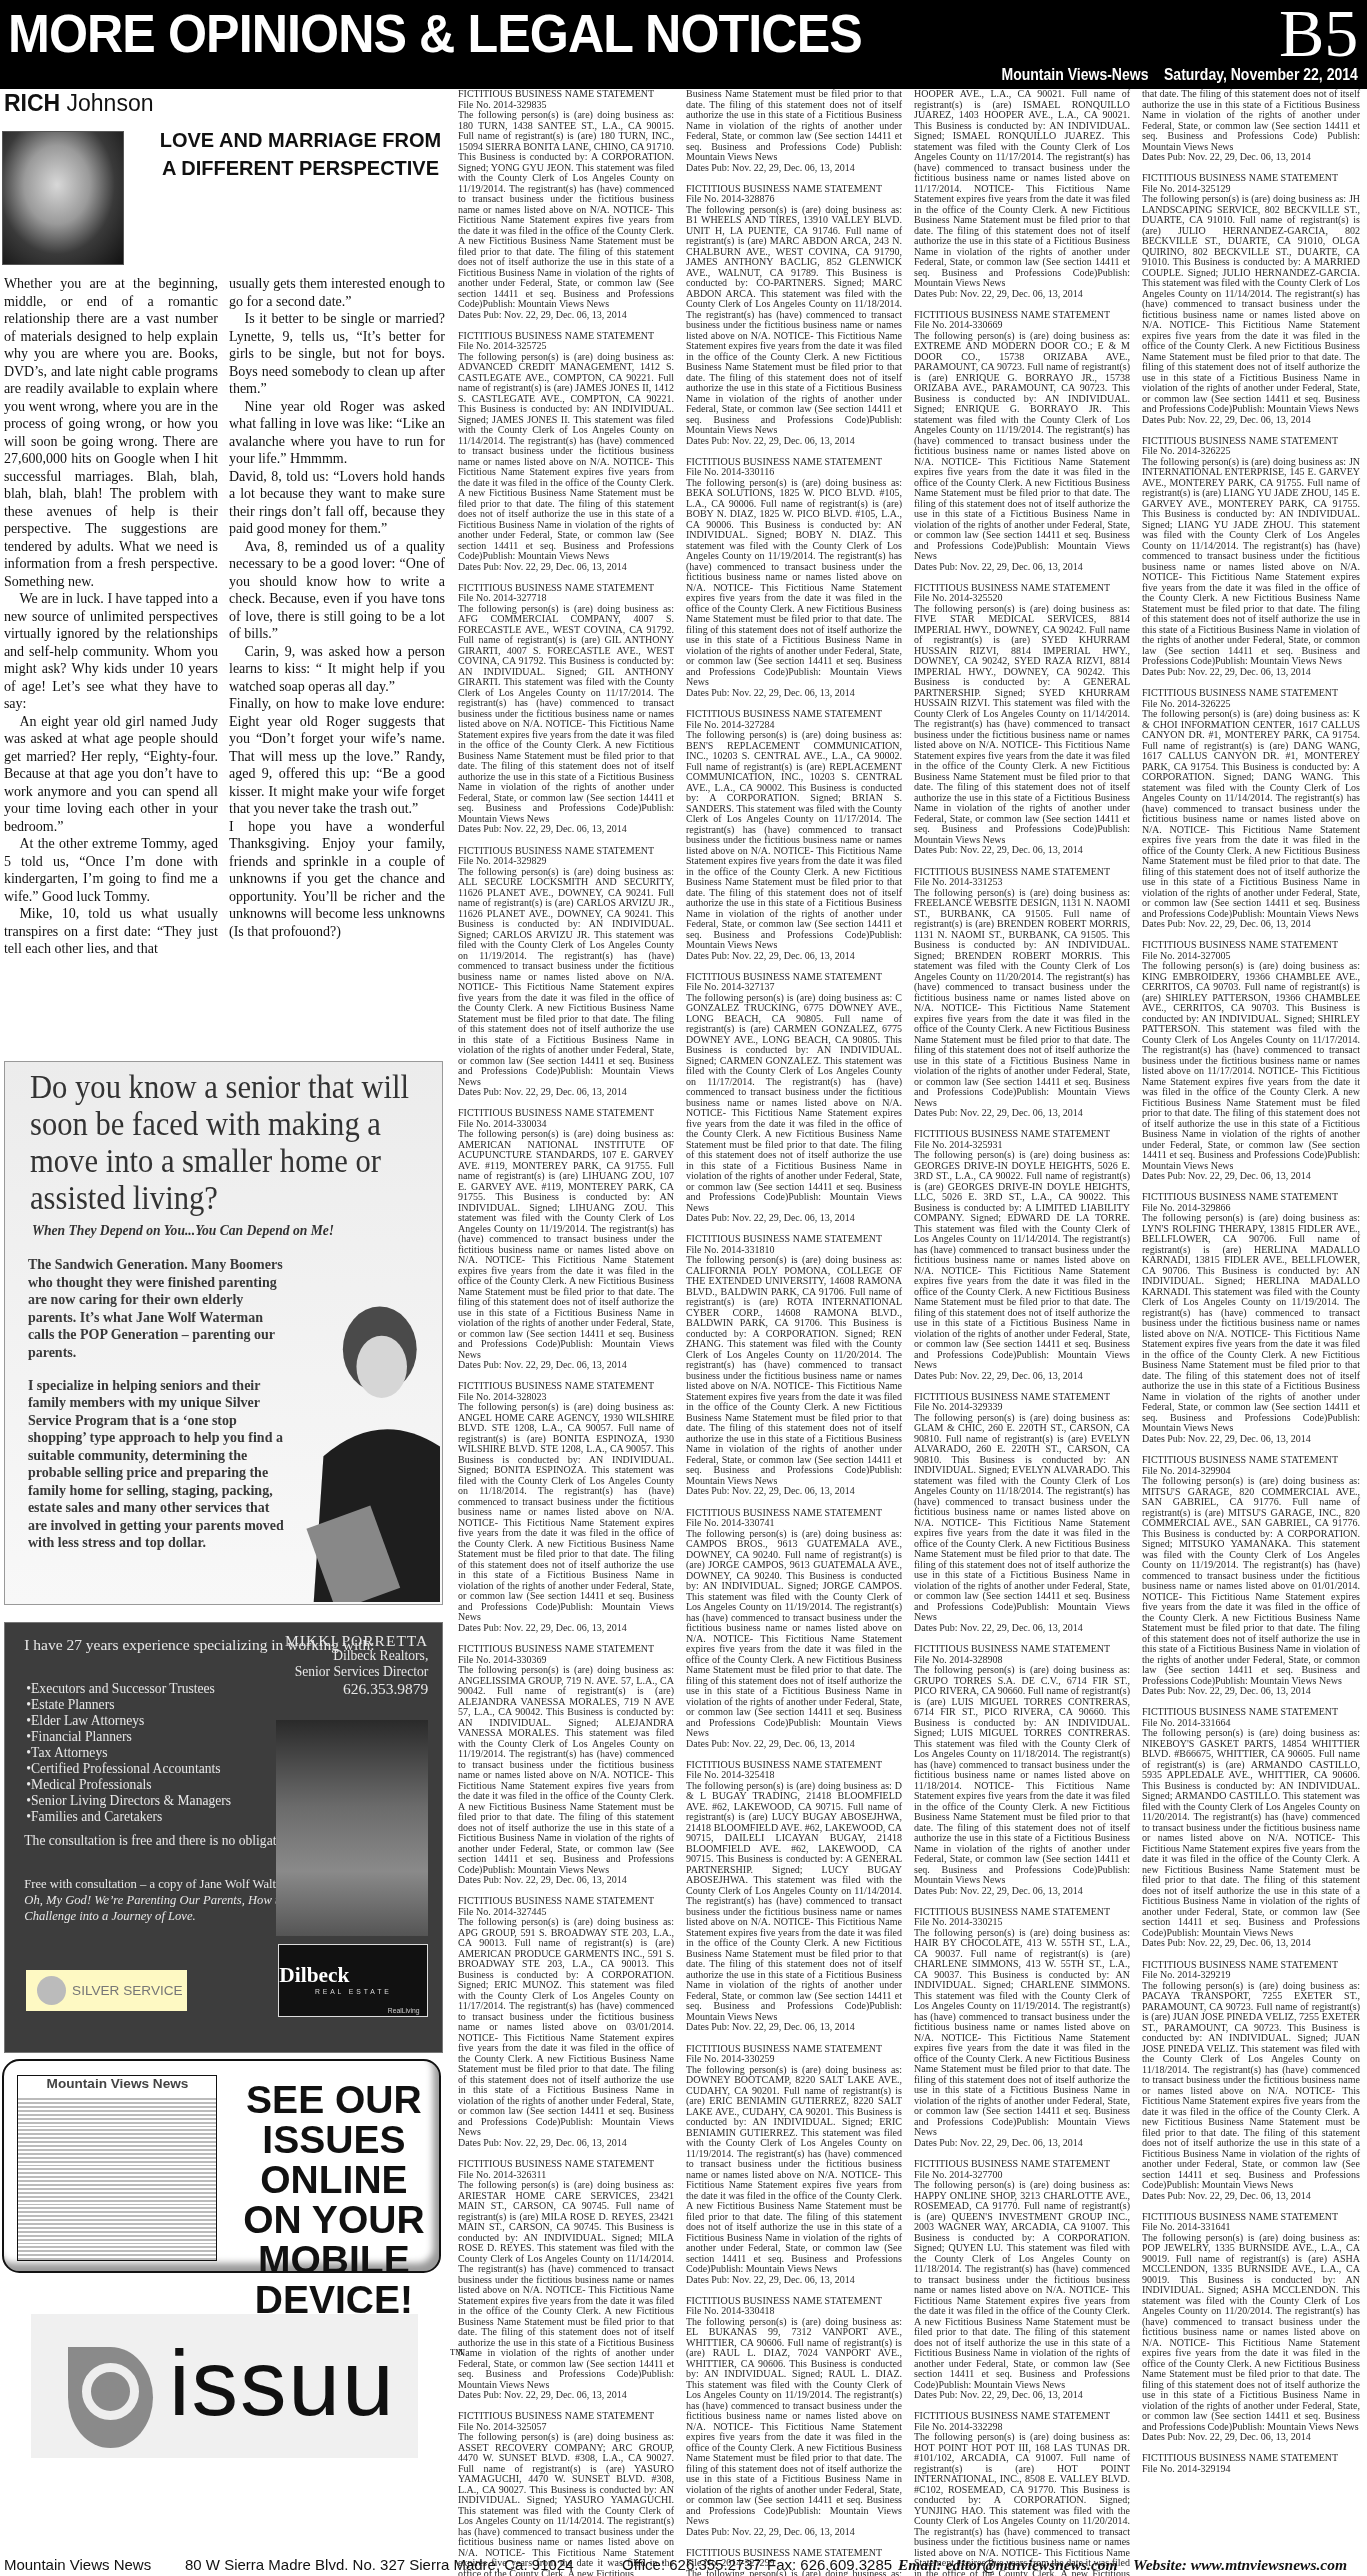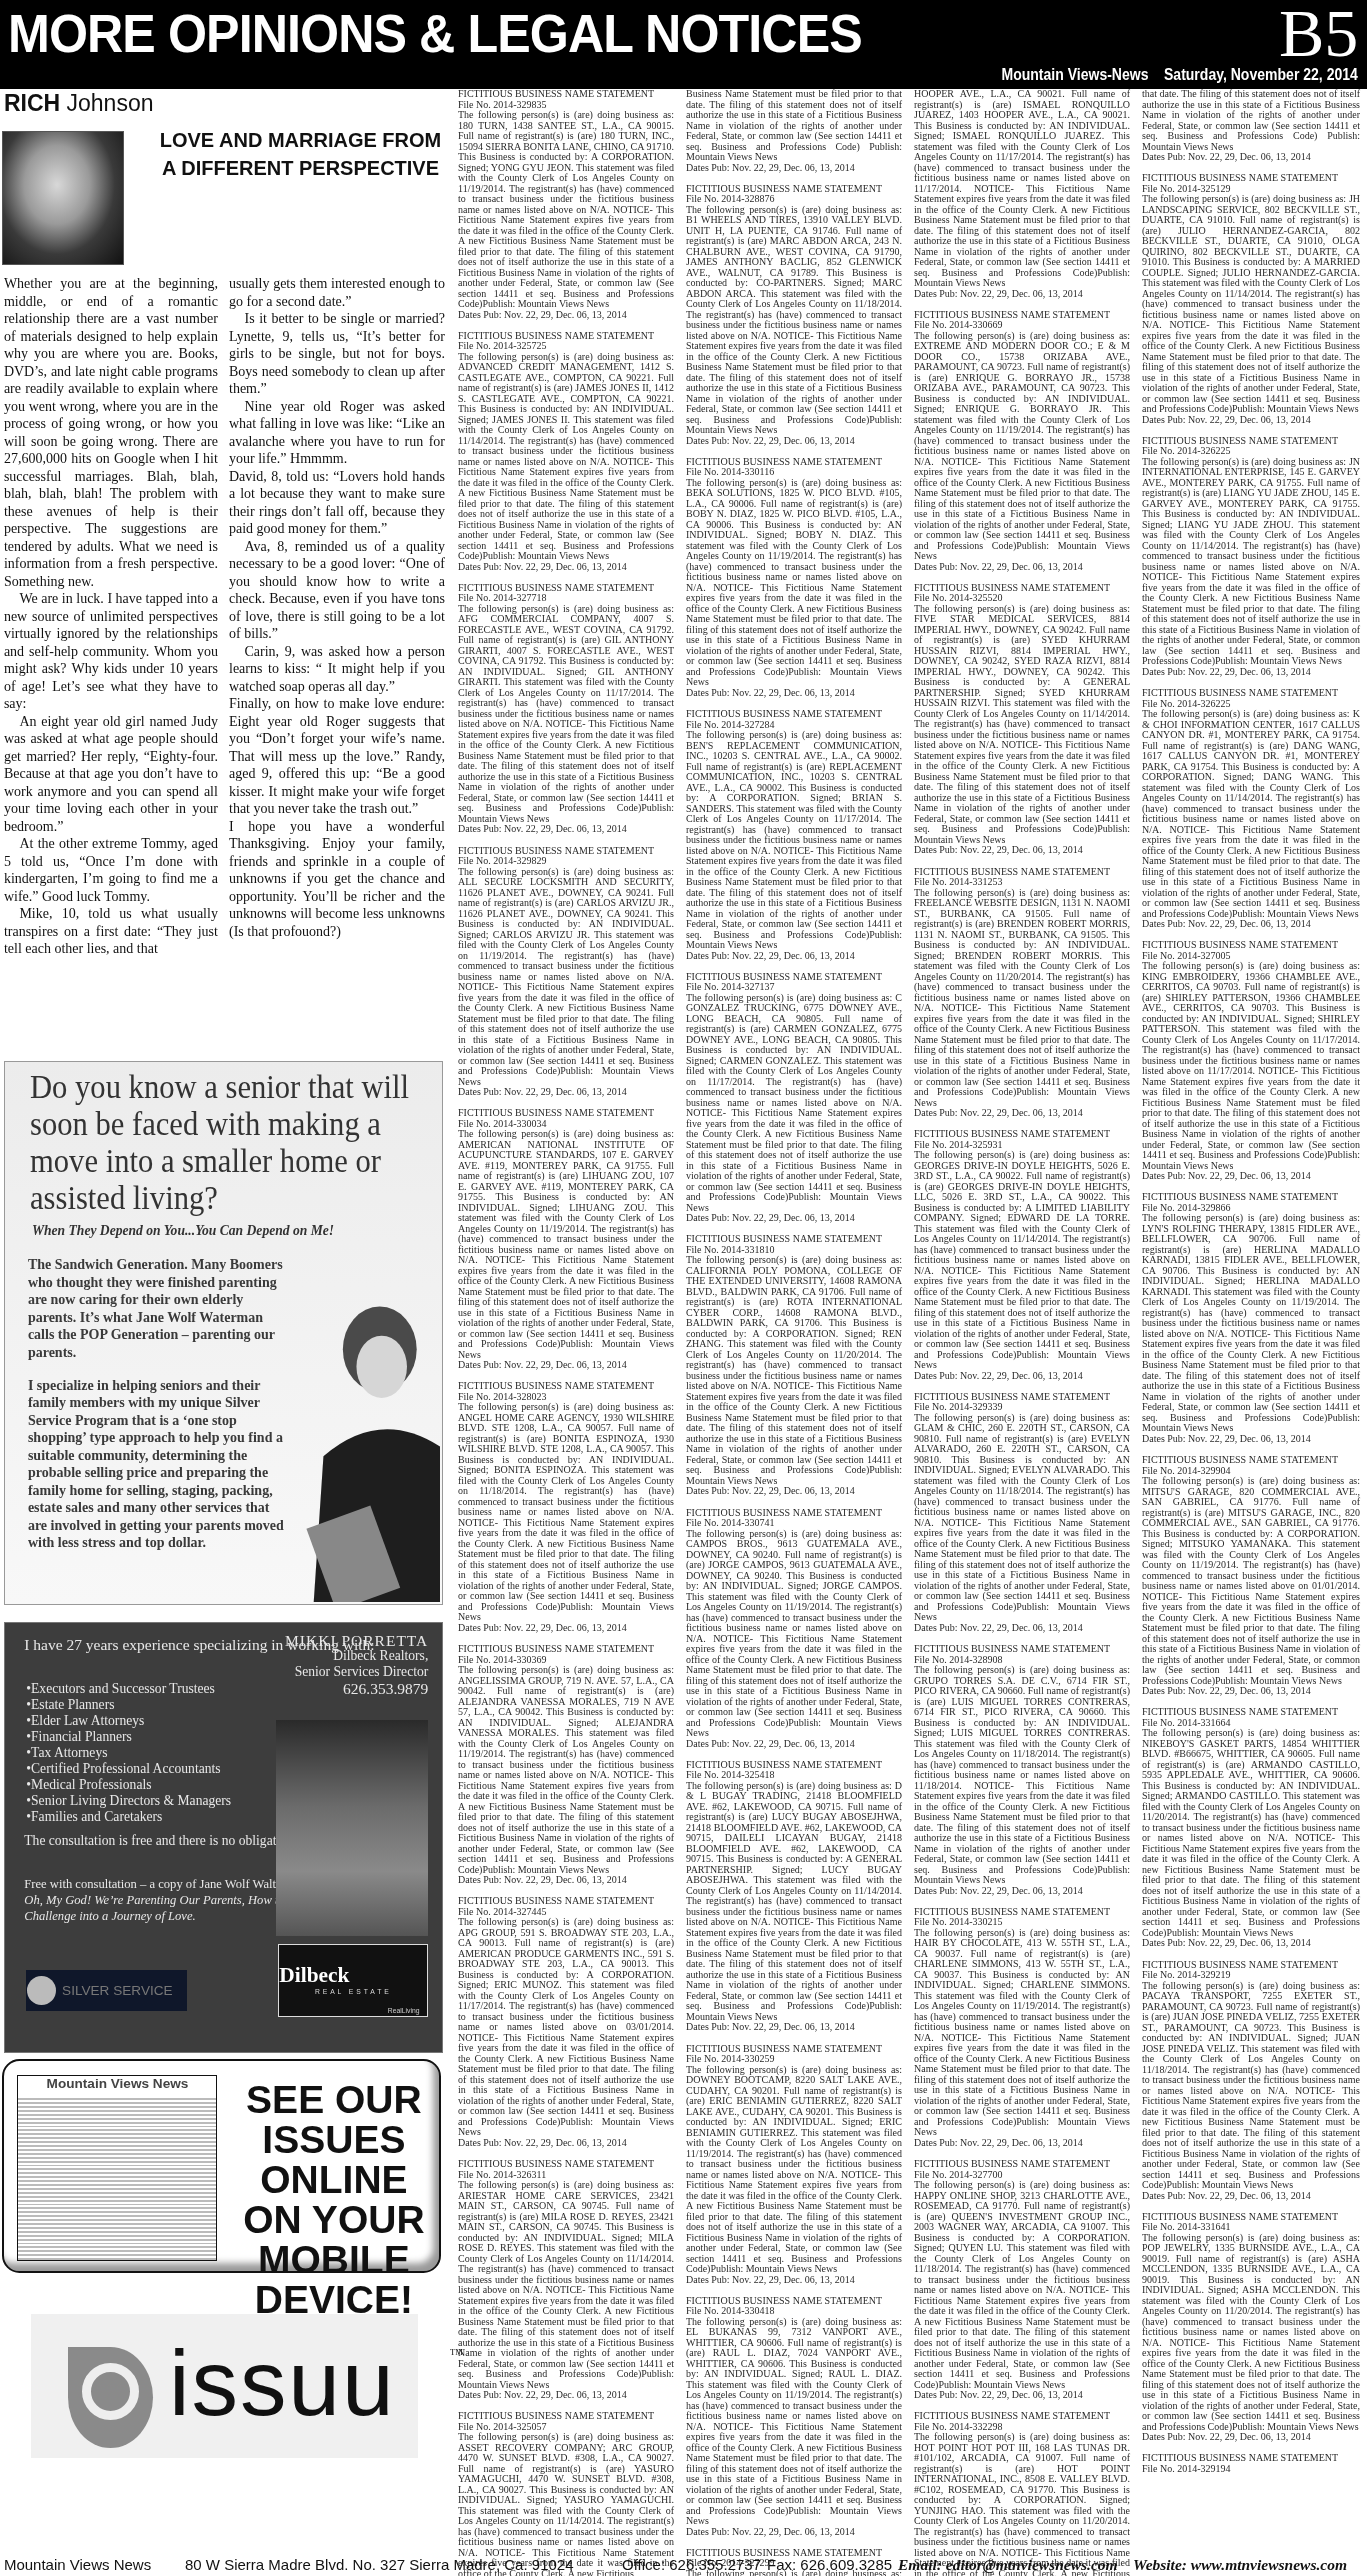--- a/index.html
+++ b/index.html
@@ -30,21 +30,21 @@
   .ad-dark .exp { position: absolute; left: 19.4px; top: 11.7px; font-size: 15.5px; line-height: 20.4px; }
   .ad-dark ul { position: absolute; left: 21.4px; top: 58px; list-style: none; font-size: 13.6px; line-height: 16px; }
   .ad-dark ul li::before { content: "\2022 "; }
   .ad-dark .cons { position: absolute; left: 19.4px; top: 209px; font-size: 13.6px; line-height: 17.5px; }
   .ad-dark .free { position: absolute; left: 19.4px; top: 253px; font-size: 12.6px; line-height: 16px; }
   .ad-dark .free i { display: block; }
   .ad-dark .agent { position: absolute; right: 13.6px; top: 9.7px; text-align: right; font-size: 13.6px; line-height: 15.5px; }
   .ad-dark .agent .nm { font-size: 15.5px; letter-spacing: 1px; }
   .ad-dark .agent .ph { font-size: 15.5px; margin-top: 1.9px; }
   .ad-dark .couple { position: absolute; right: 13.6px; top: 97px; width: 152px; height: 216px; background: linear-gradient(180deg, #2a2a2a 0%, #6b6b6b 40%, #8a8a8a 70%, #555 100%); }
-  .ad-dark .silver { position: absolute; left: 21.4px; top: 347px; width: 161px; height: 41px; background: #0f172a; color: #777; font-family: "Liberation Sans", sans-serif; font-size: 13.6px; display: flex; align-items: center; padding-left: 1px; gap: 5.8px; }
+  .ad-dark .silver { position: absolute; left: 21.4px; top: 347px; width: 161px; height: 41px; background: #fef9c3; color: #777; font-family: "Liberation Sans", sans-serif; font-size: 13.6px; display: flex; align-items: center; padding-left: 11px; gap: 5.8px; }
   .ad-dark .silver .emb { width: 29px; height: 29px; border-radius: 50%; background: #bbb; }
   .ad-dark .dilbeck { position: absolute; right: 13.6px; top: 321px; width: 150px; height: 73px; border: 1px solid #ddd; background: #111; }
   .ad-dark .dilbeck .nm { position: absolute; left: 0; right: 0; top: 17.5px; text-align: left; font-size: 21.4px; font-weight: 700; color: #fff; }
   .ad-dark .dilbeck .re { position: absolute; left: 0; right: 0; top: 43px; text-align: center; font-size: 6.8px; letter-spacing: 2.9px; color: #ddd; font-family: "Liberation Sans", sans-serif; }
   .ad-dark .dilbeck .rl { position: absolute; right: 7.8px; bottom: 1.9px; font-size: 6.8px; color: #ccc; font-family: "Liberation Sans", sans-serif; }
 
   .ad-issues { position: absolute; left: 1.9px; top: 2059px; width: 439px; height: 214px; border: 2.9px solid #111; border-radius: 17.5px; background: #fff; box-shadow: inset -5.8px -7.8px 7.8px #999; }
   .ad-issues .thumb { position: absolute; left: 13.6px; top: 13.6px; width: 200px; height: 186px; border: 1px solid #111; background: repeating-linear-gradient(0deg, #bbb 0 1.9px, #fff 1.9px 3.9px); }
   .ad-issues .thumb .mt { position: absolute; left: 0; right: 0; top: 0; height: 21.4px; background: #fff; font-family: "Liberation Sans", sans-serif; font-weight: 700; font-size: 13.6px; text-align: center; color: #444; }
   .ad-issues .see { position: absolute; left: 233px; top: 19.4px; width: 194px; text-align: center; font-family: "Liberation Sans", sans-serif; font-weight: 700; font-size: 39px; line-height: 40px; }

